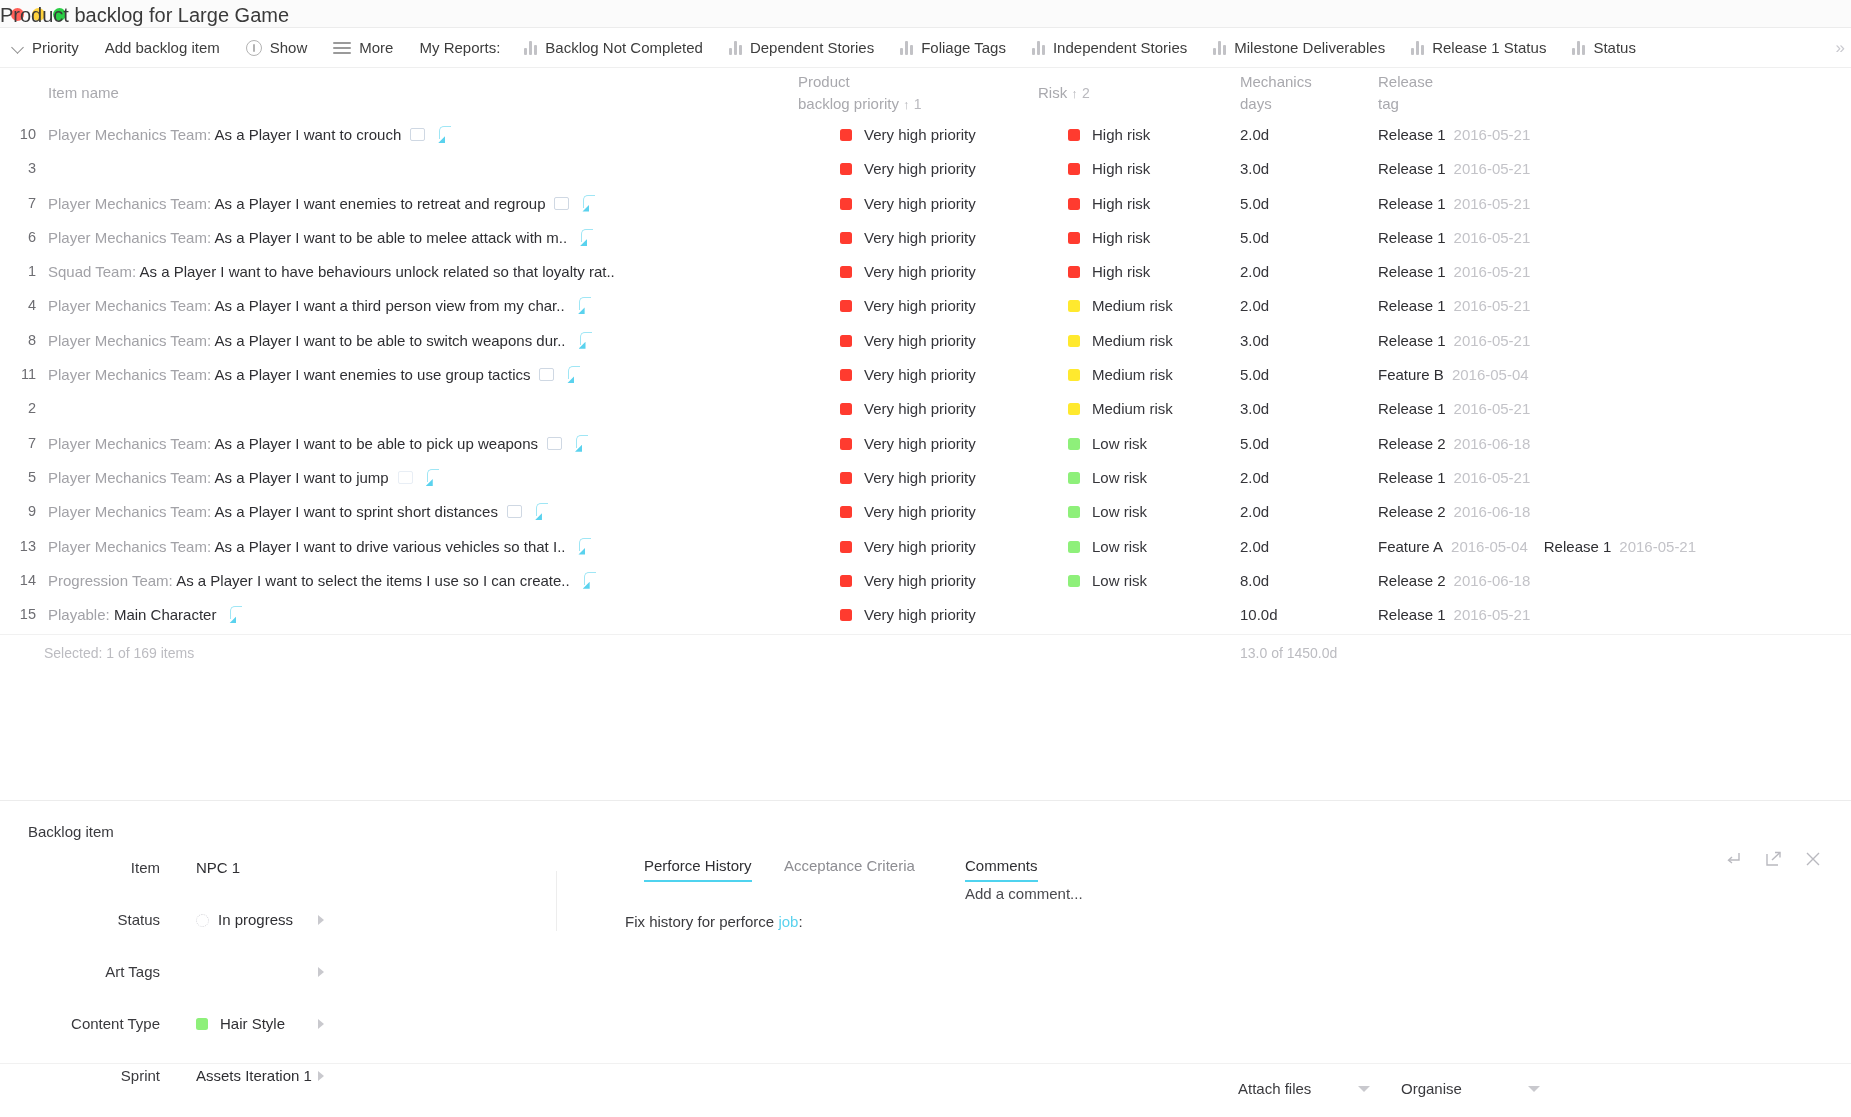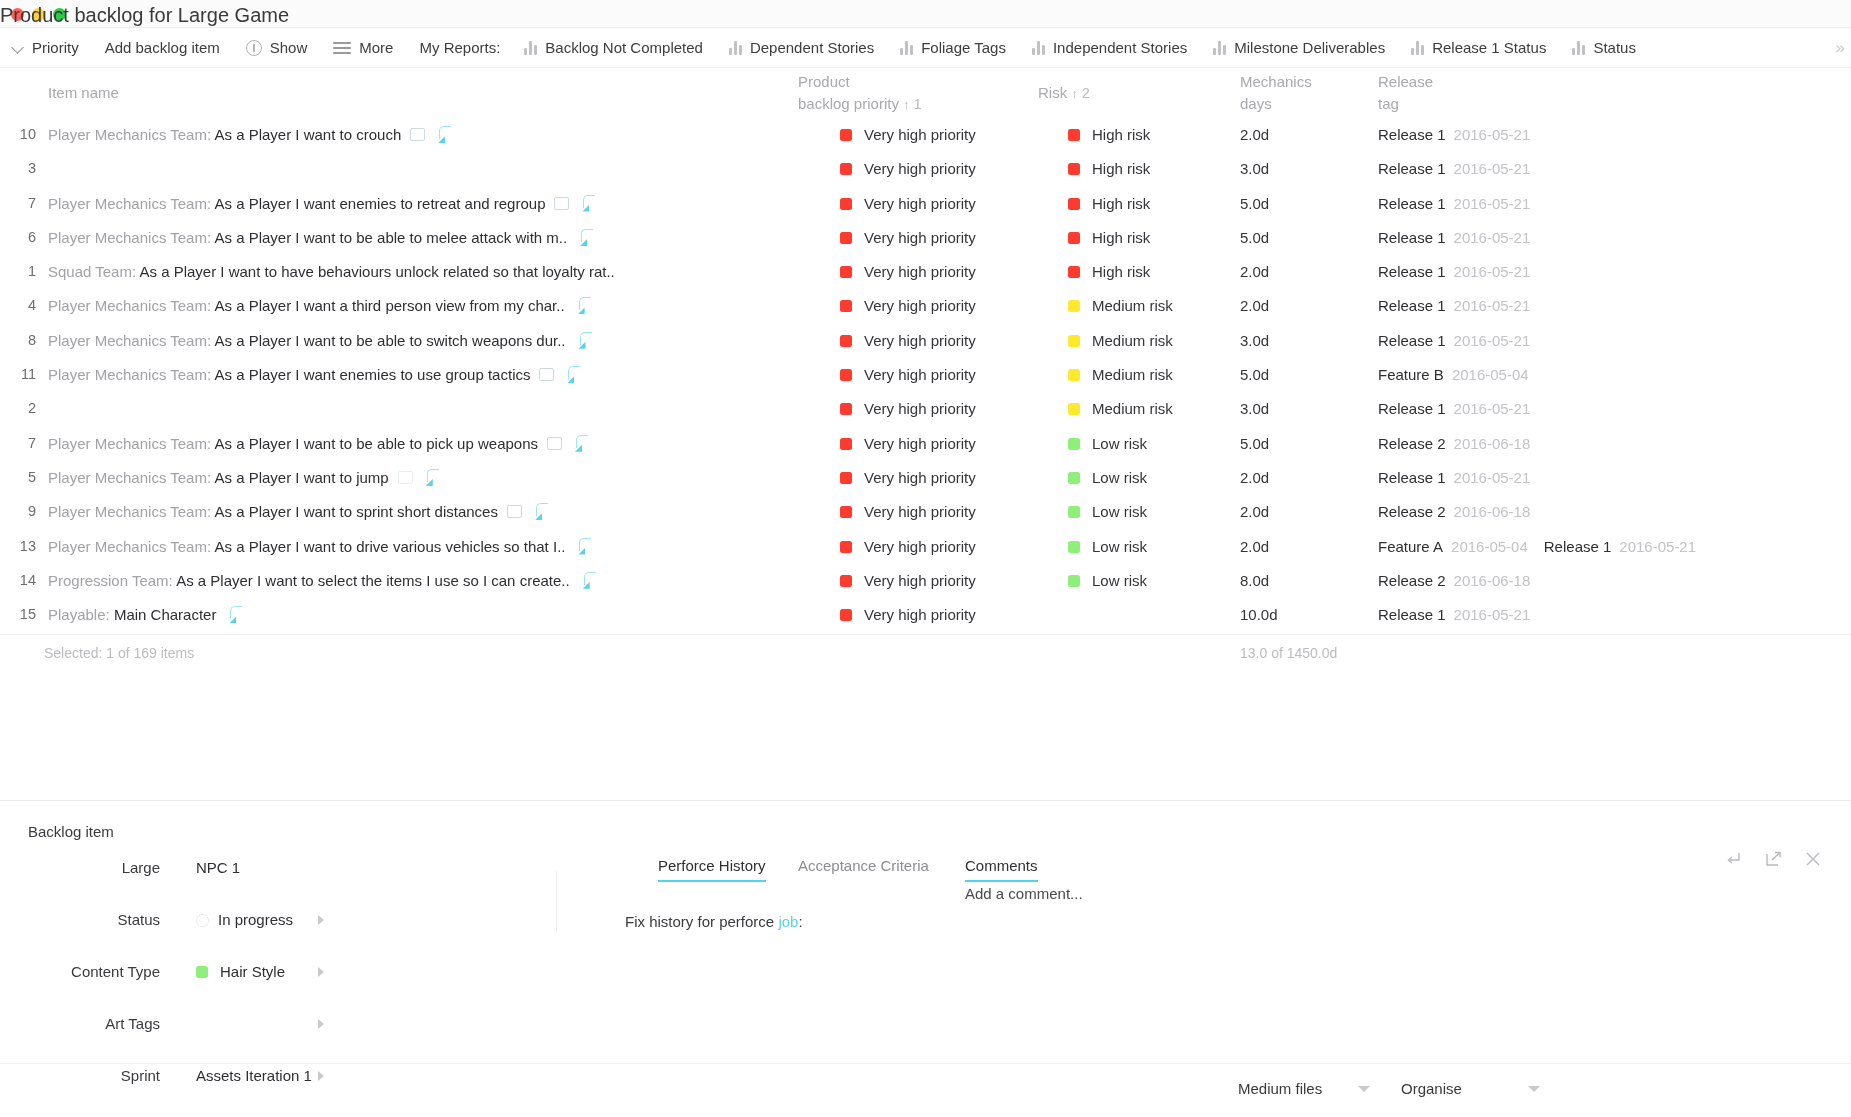--- a/index.html
+++ b/index.html
@@ -187,21 +187,21 @@
   }
   .f-spin {
     display:inline-block; width: 13px; height: 13px; border-radius: 50%;
     border: 1.5px dotted #d3d3d8; margin-right: 9px; vertical-align: -2px;
   }
   .divider-v {
     position: absolute; left: 556px; top: 70px; width: 1px; height: 60px;
     background: #ededed;
   }
 
-  .tabs { position: absolute; left: 658px; top: 56px; text-align: right; }
+  .tabs { position: absolute; left: 644px; top: 56px; text-align: right; }
   .tab {
     display:inline-block; font-size: 15px; color: #8d8d92; margin-right: 28px;
     padding-bottom: 6px; cursor: default;
   }
   .tab.active { color: #2f2f33; border-bottom: 2px solid #4fd3ef; }
   .tab-body {
     position: absolute; left: 625px; top: 112px;
     font-size: 15px; color: #3a3a3e;
   }
   .link-cyan { color: #5ad2ee; }
@@ -485,36 +485,36 @@
 <div class="grid-footer">
   <div class="gf-left">Selected: 1 of 169 items</div>
   <div class="gf-right">13.0 of 1450.0d</div>
 </div>
 
 <div class="detail">
   <div class="detail-title">Backlog item</div>
 
   <div class="fieldcol" id="fieldcol">
       <div class="field">
-        <div class="f-label">Large</div>
+        <div class="f-label">Item</div>
         <div class="f-value"><span>NPC 1</span></div>
       </div>
       <div class="field">
         <div class="f-label">Status</div>
         <div class="f-value"><span class="f-spin"></span><span>In progress</span></div>
         <span class="f-caret"></span>
       </div>
       <div class="field">
-        <div class="f-label">Content Type</div>
-        <div class="f-value"><span class="sw" style="background: rgb(142, 240, 122);"></span><span>Hair Style</span></div>
+        <div class="f-label">Art Tags</div>
+        <div class="f-value"><span></span></div>
         <span class="f-caret"></span>
       </div>
       <div class="field">
-        <div class="f-label">Art Tags</div>
-        <div class="f-value"><span></span></div>
+        <div class="f-label">Content Type</div>
+        <div class="f-value"><span class="sw" style="background: rgb(142, 240, 122);"></span><span>Hair Style</span></div>
         <span class="f-caret"></span>
       </div>
       <div class="field">
         <div class="f-label">Sprint</div>
         <div class="f-value"><span>Assets Iteration 1</span></div>
         <span class="f-caret"></span>
       </div>
     </div>
   <div class="divider-v"></div>
 
@@ -547,18 +547,18 @@
         </svg>
     </span>
     <span class="pi">
       <svg width="20" height="20" viewBox="0 0 20 20">
           <path d="M4 4 L16 16 M16 4 L4 16" fill="none" stroke="#b9b9bf" stroke-width="1.4"></path>
         </svg>
     </span>
   </div>
 
   <div class="bottom-actions">
-    <span class="ba ba-attach">Medium files</span>
+    <span class="ba ba-attach">Attach files</span>
     <span class="ba-caret bc1"></span>
     <span class="ba ba-organise">Organise</span>
     <span class="ba-caret bc2"></span>
   </div>
 </div>
 
 </body></html>

